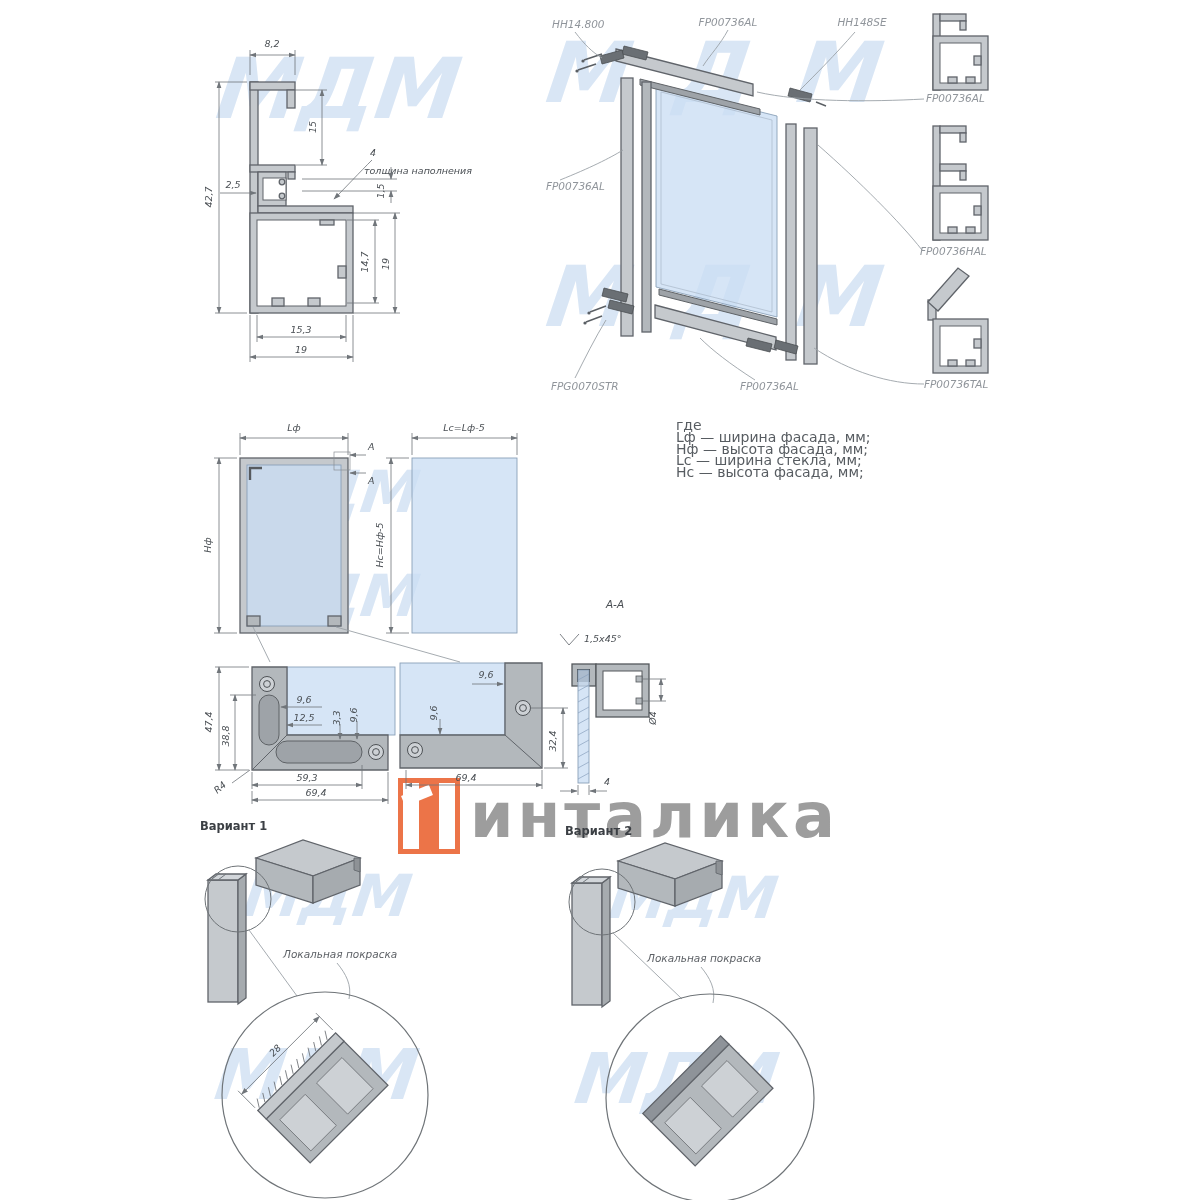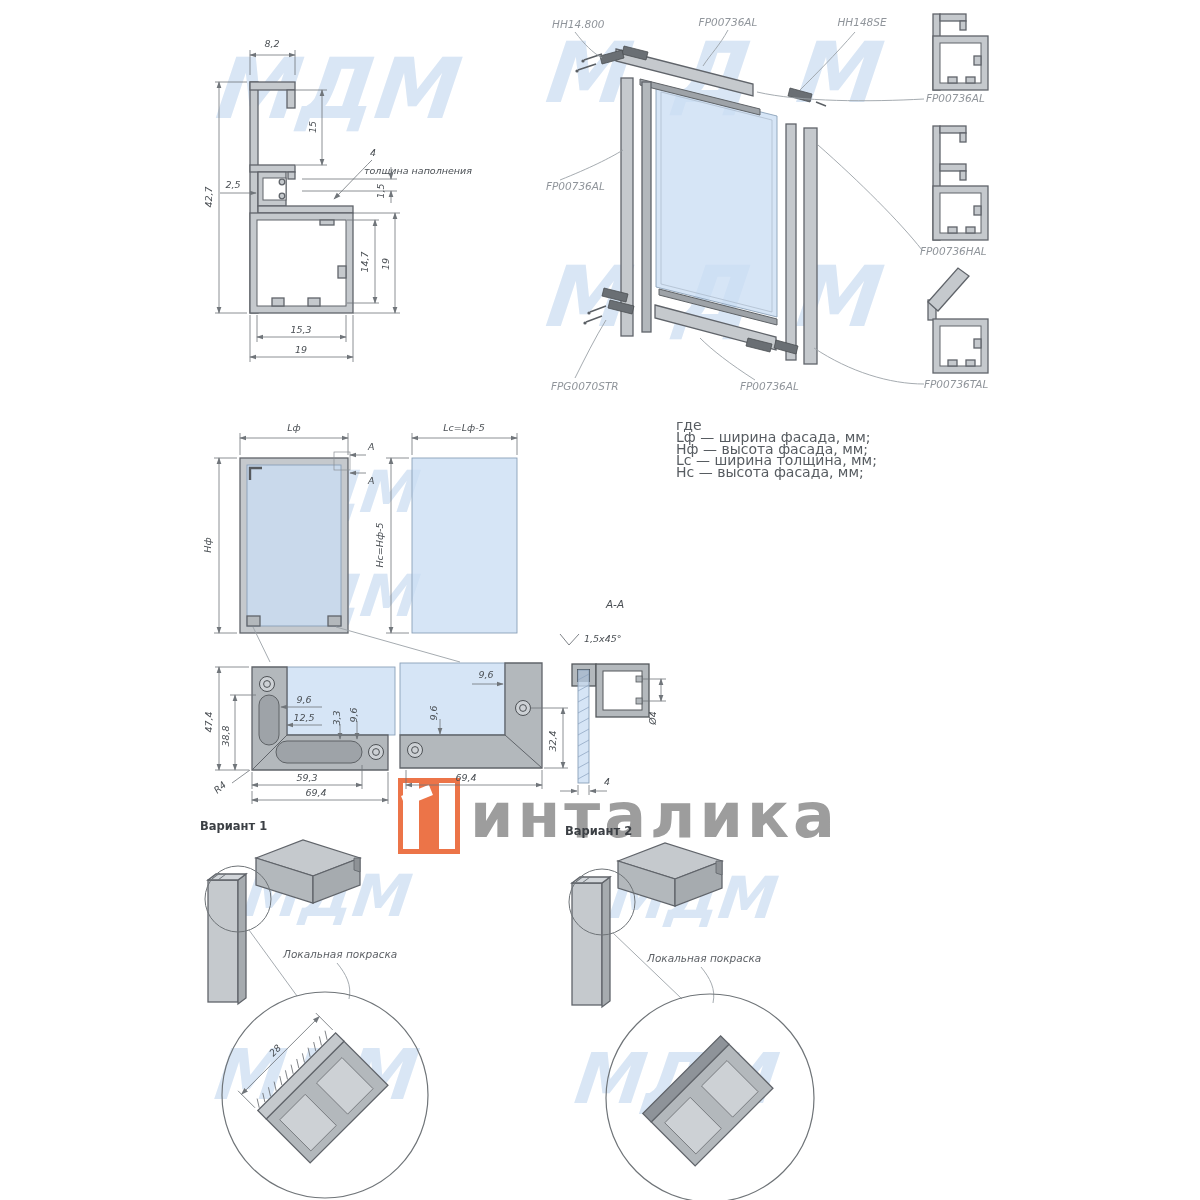--- a/index.html
+++ b/index.html
@@ -53,21 +53,21 @@
       <div class="logo-bar"></div>
       <div class="logo-flag"></div>
     </div>
     <div class="logo-text">инталика</div>
   </div>
 
   <div class="legend">
     <div>где</div>
     <div>Lф — ширина фасада, мм;</div>
     <div>Нф — высота фасада, мм;</div>
-    <div>Lc — ширина толщина, мм;</div>
+    <div>Lc — ширина стекла, мм;</div>
     <div>Нс — высота фасада, мм;</div>
   </div>
 
   <svg width="1200" height="1200" viewBox="0 0 1200 1200">
     <defs>
       <marker id="mE" viewBox="0 0 10 10" refX="9" refY="5" markerWidth="9" markerHeight="9" orient="auto">
         <path d="M0,1.5 L10,5 L0,8.5 z" fill="#70757a"></path>
       </marker>
       <marker id="mS" viewBox="0 0 10 10" refX="1" refY="5" markerWidth="9" markerHeight="9" orient="auto">
         <path d="M10,1.5 L0,5 L10,8.5 z" fill="#70757a"></path>

